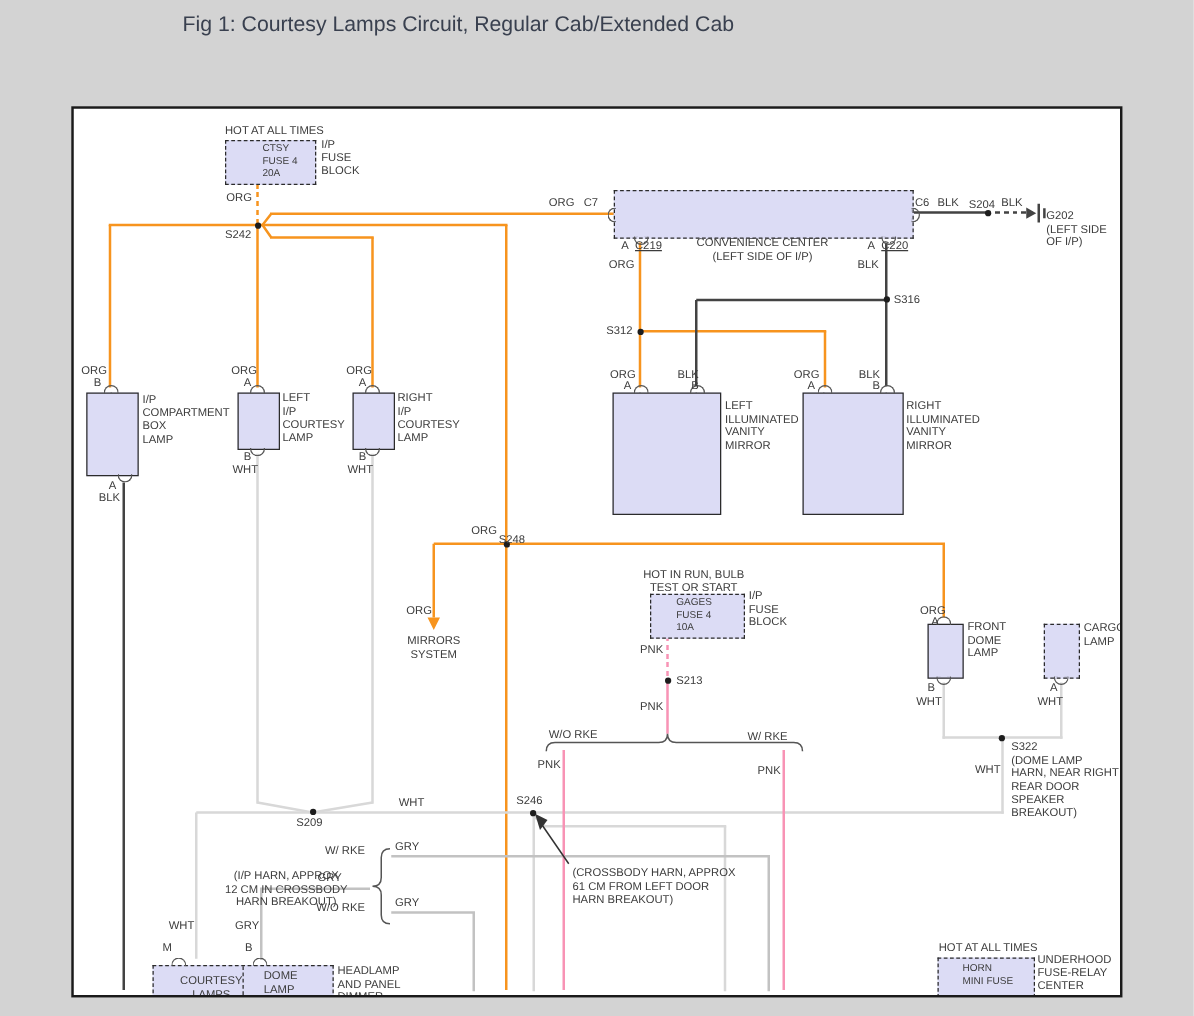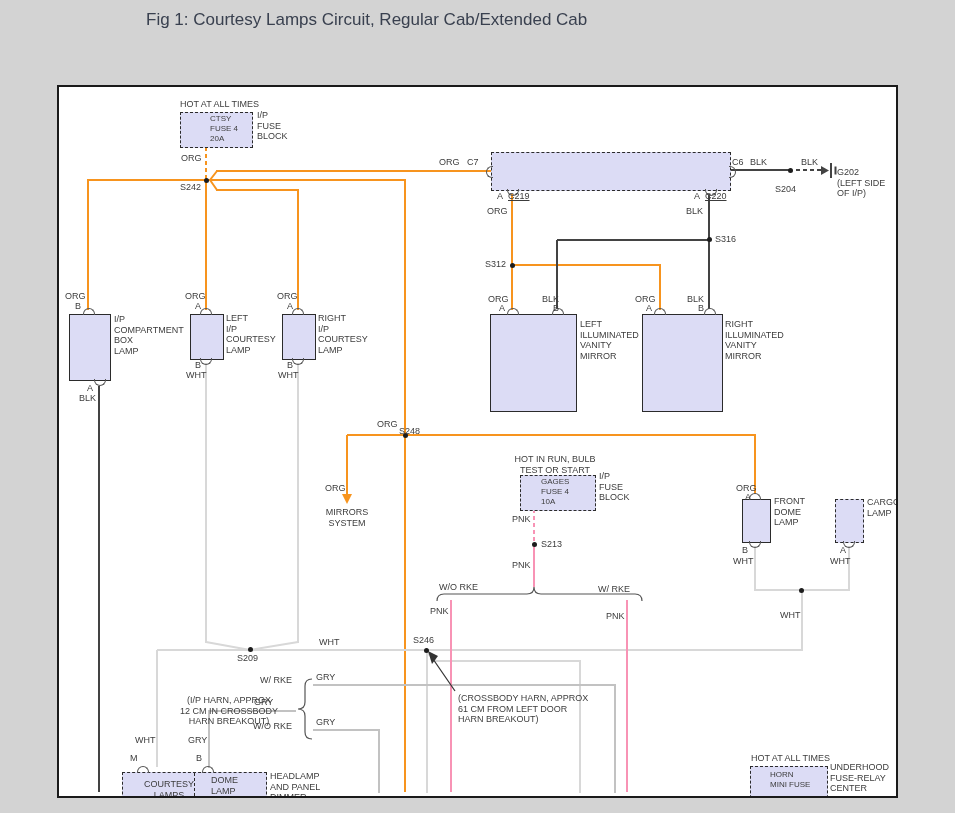--- a/index.html
+++ b/index.html
@@ -234,30 +234,32 @@
 FUSE 4
 20A</div>
   <div class="lbl" style="left:198px;top:23px">I/P
 FUSE
 BLOCK</div>
   <div class="lbl" style="left:122px;top:66px">ORG</div>
   <div class="lbl" style="left:121px;top:95px">S242</div>
 
   <div class="lbl" style="left:380px;top:70px">ORG</div>
   <div class="lbl" style="left:408px;top:70px">C7</div>
+  <div class="lbl c" style="left:471px;top:102px;width:160px">CONVENIENCE CENTER
+(LEFT SIDE OF I/P)</div>
   <div class="lbl" style="left:438px;top:104px">A</div>
   <div class="lbl u" style="left:449px;top:104px">C219</div>
   <div class="lbl" style="left:635px;top:104px">A</div>
   <div class="lbl u" style="left:646px;top:104px">C220</div>
   <div class="lbl" style="left:428px;top:119px">ORG</div>
   <div class="lbl" style="left:627px;top:119px">BLK</div>
 
   <div class="lbl" style="left:673px;top:70px">C6</div>
   <div class="lbl" style="left:691px;top:70px">BLK</div>
-  <div class="lbl" style="left:716px;top:97px">S204</div>
+  <div class="lbl" style="left:716px;top:71px">S204</div>
   <div class="lbl" style="left:742px;top:70px">BLK</div>
   <div class="lbl" style="left:778px;top:80px">G202
 (LEFT SIDE
 OF I/P)</div>
 
   <div class="lbl" style="left:656px;top:147px">S316</div>
   <div class="lbl" style="left:426px;top:172px">S312</div>
 
   <div class="lbl" style="left:429px;top:207px">ORG</div>
   <div class="lbl" style="left:440px;top:216px">A</div>
@@ -332,20 +334,26 @@
 DOME
 LAMP</div>
   <div class="lbl" style="left:683px;top:458px">B</div>
   <div class="lbl" style="left:674px;top:469px">WHT</div>
 
   <div class="lbl" style="left:808px;top:410px">CARGO
 LAMP</div>
   <div class="lbl" style="left:781px;top:458px">A</div>
   <div class="lbl" style="left:771px;top:469px">WHT</div>
 
+  <div class="lbl" style="left:750px;top:505px">S322
+(DOME LAMP
+HARN, NEAR RIGHT
+REAR DOOR
+SPEAKER
+BREAKOUT)</div>
   <div class="lbl" style="left:721px;top:523px">WHT</div>
 
   <div class="lbl" style="left:260px;top:550px">WHT</div>
   <div class="lbl" style="left:178px;top:566px">S209</div>
   <div class="lbl c" style="left:101px;top:608px;width:138px">(I/P HARN, APPROX
 12 CM IN CROSSBODY
 HARN BREAKOUT)</div>
   <div class="lbl" style="left:354px;top:548px">S246</div>
   <div class="lbl" style="left:399px;top:606px">(CROSSBODY HARN, APPROX
 61 CM FROM LEFT DOOR

